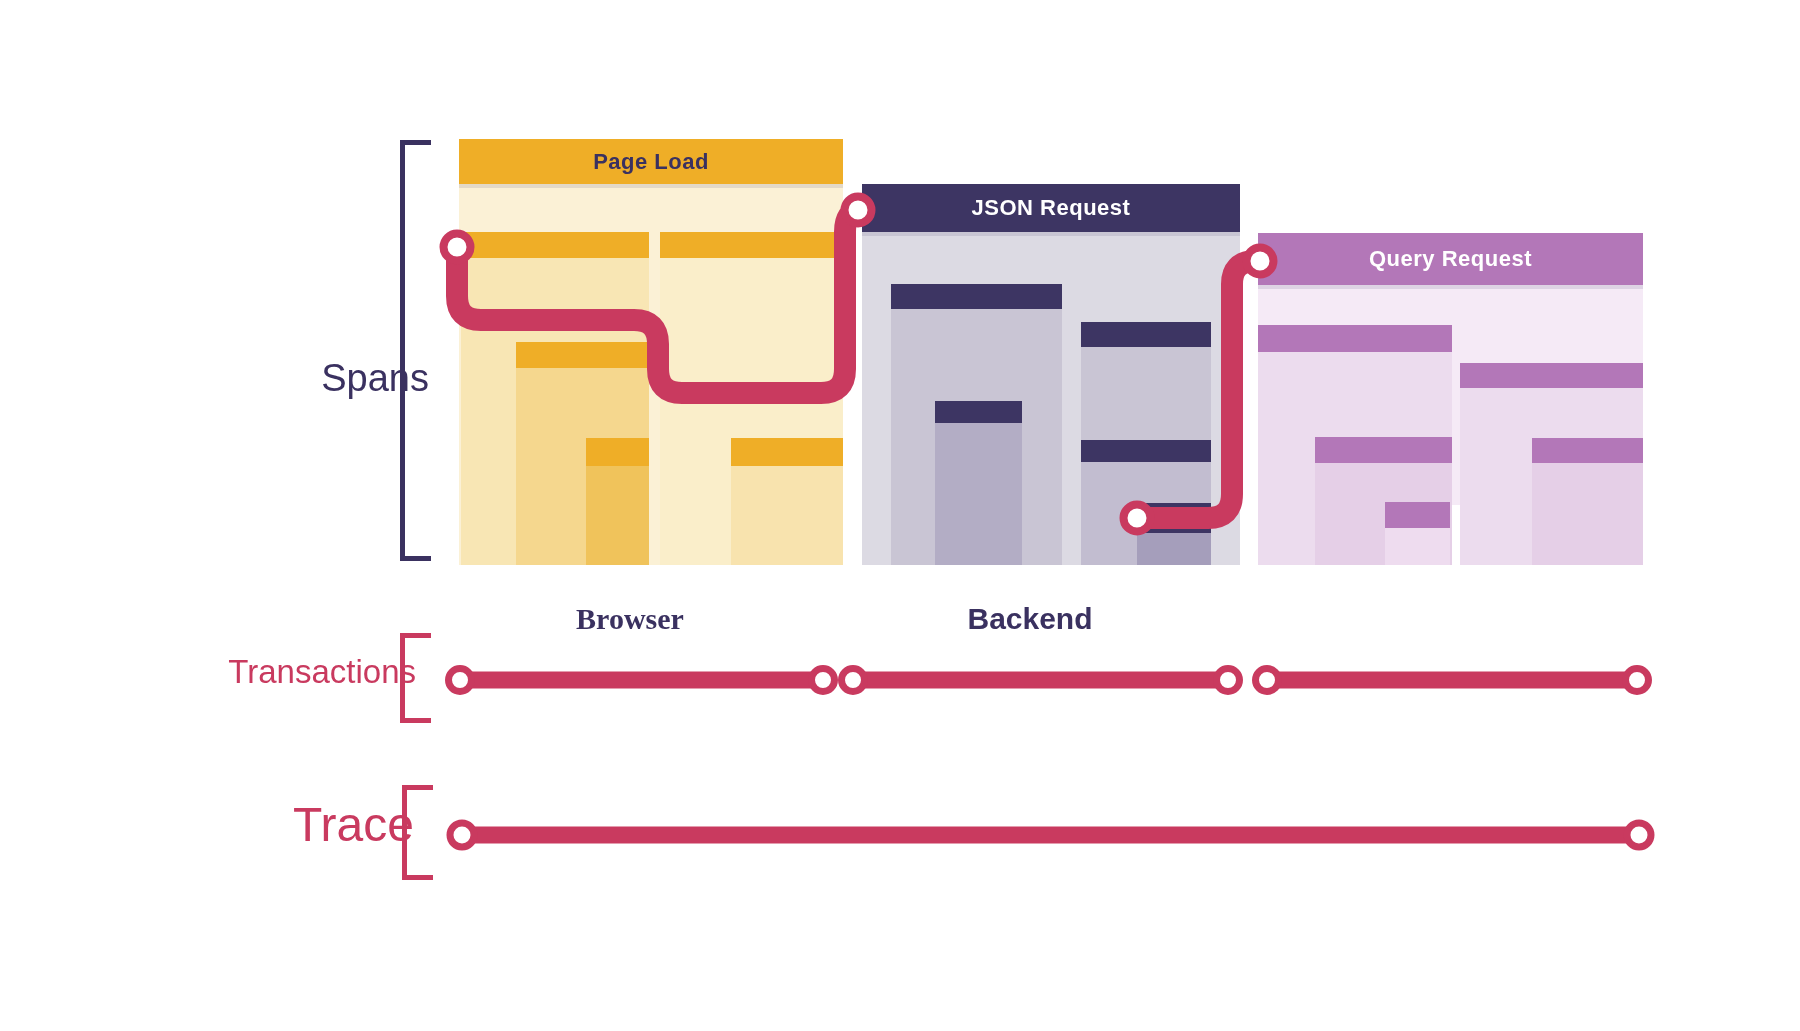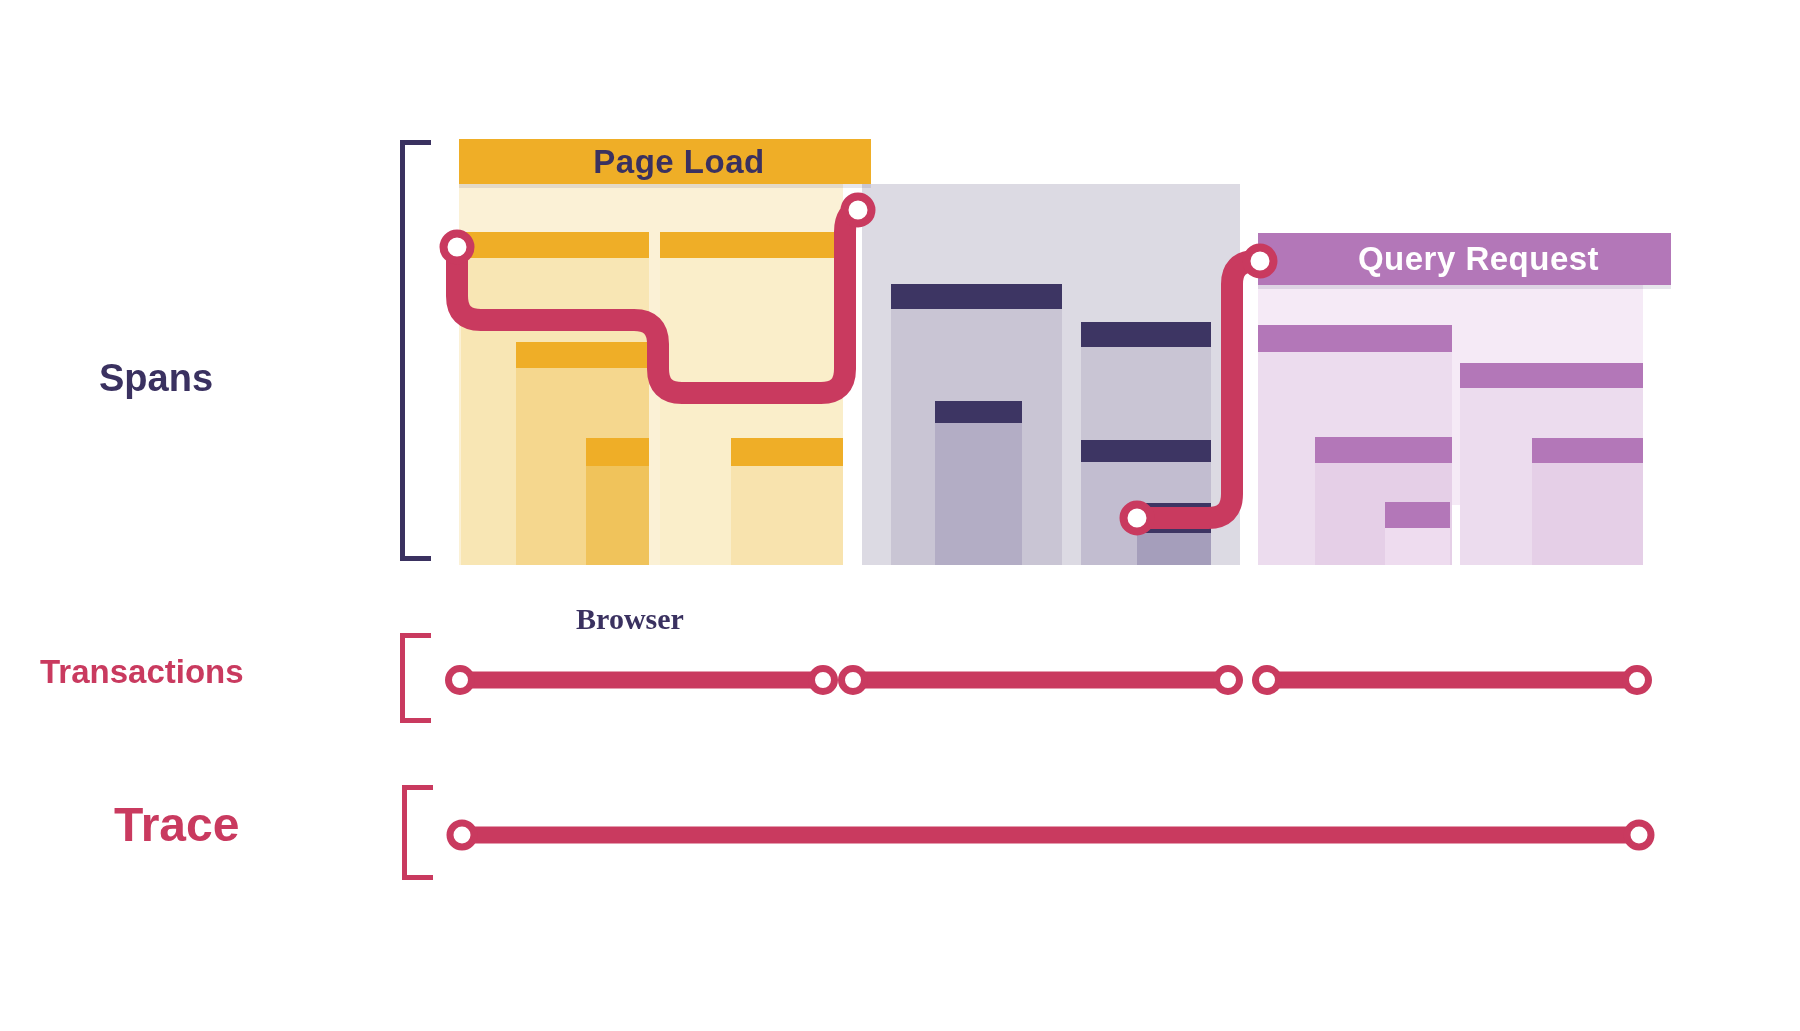--- a/index.html
+++ b/index.html
@@ -5,39 +5,38 @@
   html,body{margin:0;padding:0;background:#ffffff;}
   #stage{
     position:relative;
     width:1800px;height:1031px;
     background:#ffffff;
     font-family:"Liberation Sans","DejaVu Sans",sans-serif;
     overflow:hidden;
   }
   
   .section-label{
-    position:absolute;text-align:left;font-weight:bold;
+    position:absolute;text-align:right;font-weight:normal;
     color:var(--ink,#3a3160);
   }
   .section-label.red{color:var(--red,#c93a5f);}
   
   .bracket{
     position:absolute;width:26px;
     border:5px solid var(--ink,#3a3160);border-right:none;
   }
   .bracket.red{border-color:var(--red,#c93a5f);}
   
   .panel{position:absolute;}
   .panel-header{
     position:relative;width:100%;
     display:flex;align-items:center;justify-content:center;
-    font-weight:bold;font-size:33px;letter-spacing:.5px;
+    font-weight:bold;font-size:22px;letter-spacing:.5px;
     box-shadow:0 4px 0 rgba(58,49,96,.12);
     z-index:2;
-    padding-left:28px;
   }
   .span-bar{position:absolute;}
   .bar-hd{position:absolute;left:0;right:0;top:0;box-shadow:0 4px 0 rgba(58,49,96,.12);}
   .bar-bd{position:absolute;left:0;right:0;bottom:0;}
   .dot{
     background-image:radial-gradient(rgba(58,49,96,.09) 1.1px,transparent 1.5px);
     background-size:8px 8px;
   }
   .service-label{
     position:absolute;text-align:center;font-weight:bold;font-size:30px;
@@ -80,20 +79,23 @@
       <div class="bar-bd" style="top:26px;background:var(--cream4,#faeeca);"></div>
 
       <div class="span-bar" style="left:71px;top:206px;width:112px;height:127px;">
         <div class="bar-hd" style="height:28px;background:var(--gold,#efae27);"></div>
         <div class="bar-bd dot" style="top:28px;background:var(--cream5,#f8e3ae);"></div>
       </div>
     </div>
   </div>
 
   <div class="panel" style="left:862px;top:184px;width:378px;height:381px;background:var(--gray_panel,#dcdae3);">
+    <div class="panel-header" style="height:48px;background:var(--navy,#3d3563);color:#ffffff;">
+      <span>JSON Request</span>
+    </div>
 
     <div class="span-bar" style="left:29px;top:100px;width:171px;height:281px;">
       <div class="bar-hd" style="height:25px;background:var(--navy,#3d3563);"></div>
       <div class="bar-bd dot" style="top:25px;background:var(--gray1,#c9c5d4);"></div>
 
       <div class="span-bar" style="left:44px;top:117px;width:87px;height:164px;">
         <div class="bar-hd" style="height:22px;background:var(--navy,#3d3563);"></div>
         <div class="bar-bd dot" style="top:22px;background:var(--gray2,#b3adc5);"></div>
       </div>
     </div>
@@ -139,20 +141,21 @@
       <div class="bar-bd" style="top:25px;background:var(--pink1,#ecdcee);"></div>
 
       <div class="span-bar" style="left:72px;top:75px;width:111px;height:127px;">
         <div class="bar-hd" style="height:25px;background:var(--purple,#b377b8);"></div>
         <div class="bar-bd dot" style="top:25px;background:var(--pink2,#e5cfe7);"></div>
       </div>
     </div>
   </div>
 
   <div class="service-label" style="left:450px;top:602px;font-family:Liberation Serif, serif;">Browser</div>
+  <div class="service-label" style="left:850px;top:602px;">Backend</div>
 
   <div class="section-label red" style="left:40px;top:646px;width:376px;font-size:33px;line-height:52px;">Transactions</div>
   <div class="bracket red" style="left:400px;top:633px;height:80px;"></div>
 
   <div class="section-label red" style="left:114px;top:799px;width:300px;font-size:48px;line-height:52px;">Trace</div>
   <div class="bracket red" style="left:402px;top:785px;height:85px;"></div>
 
   <svg id="overlay" width="1800" height="1031" viewBox="0 0 1800 1031">
 
     <path d="M457,250 L457,296 Q457,320 481,320 L634,320 Q658,320 658,344 L658,369

